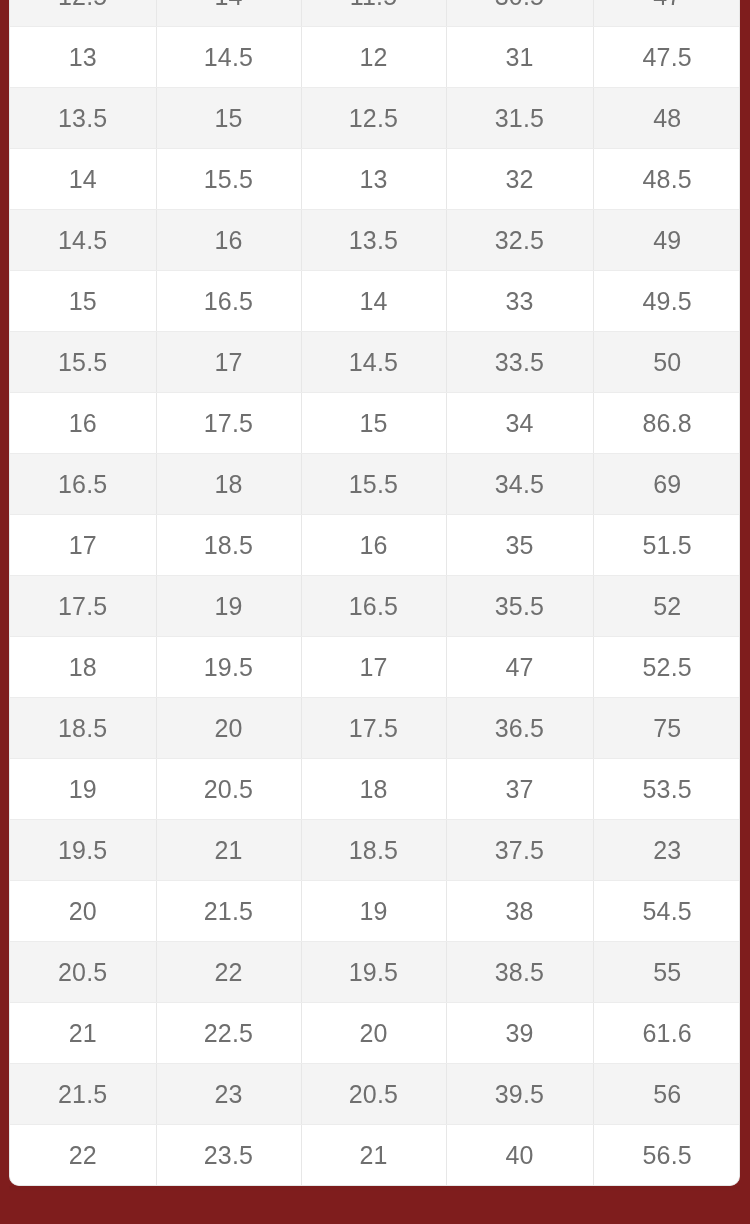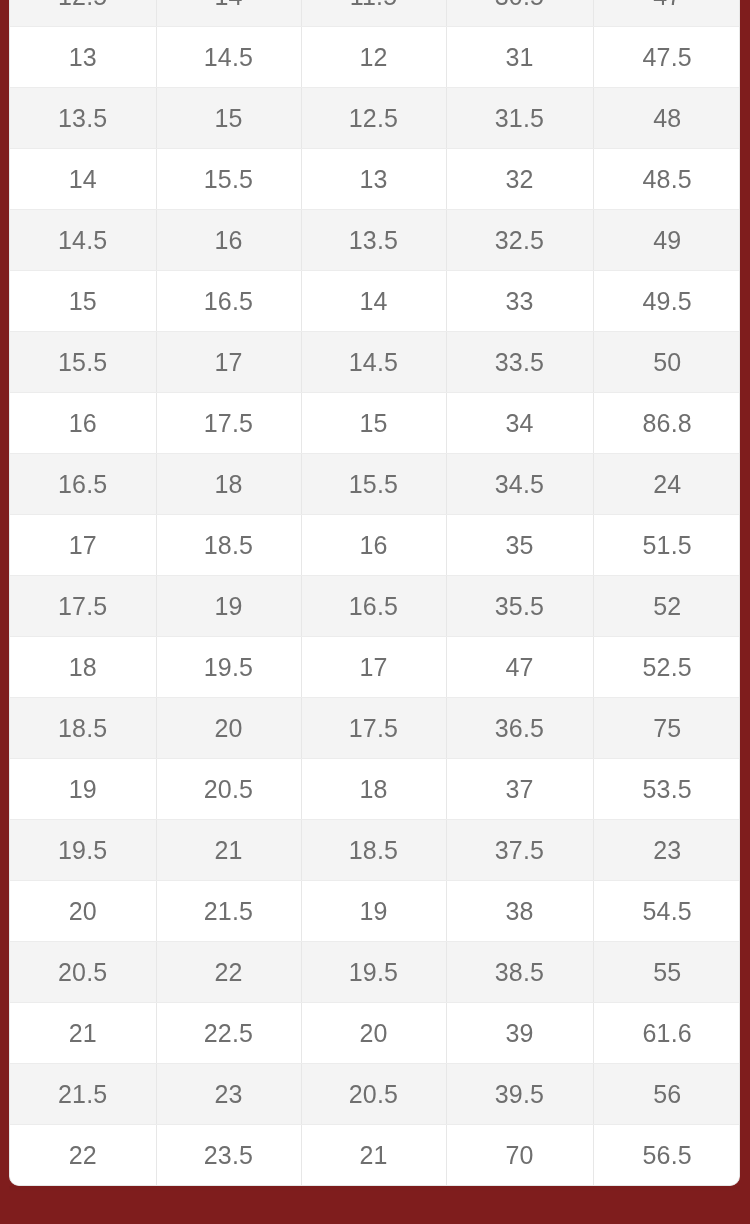--- a/index.html
+++ b/index.html
@@ -159,21 +159,21 @@
             <td>17.5</td>
             <td>15</td>
             <td>34</td>
             <td>86.8</td>
           </tr>
           <tr class="row-odd">
             <td>16.5</td>
             <td>18</td>
             <td>15.5</td>
             <td>34.5</td>
-            <td>24</td>
+            <td>69</td>
           </tr>
           <tr class="row-even">
             <td>17</td>
             <td>18.5</td>
             <td>16</td>
             <td>35</td>
             <td>51.5</td>
           </tr>
           <tr class="row-odd">
             <td>17.5</td>
@@ -235,21 +235,21 @@
             <td>21.5</td>
             <td>23</td>
             <td>20.5</td>
             <td>39.5</td>
             <td>56</td>
           </tr>
           <tr class="row-even">
             <td>22</td>
             <td>23.5</td>
             <td>21</td>
-            <td>70</td>
+            <td>40</td>
             <td>56.5</td>
           </tr>
         </tbody>
     </table>
   </div>
 
   <div id="card-shadow" style="top: 1186px;"></div>
 
 </div>
 

